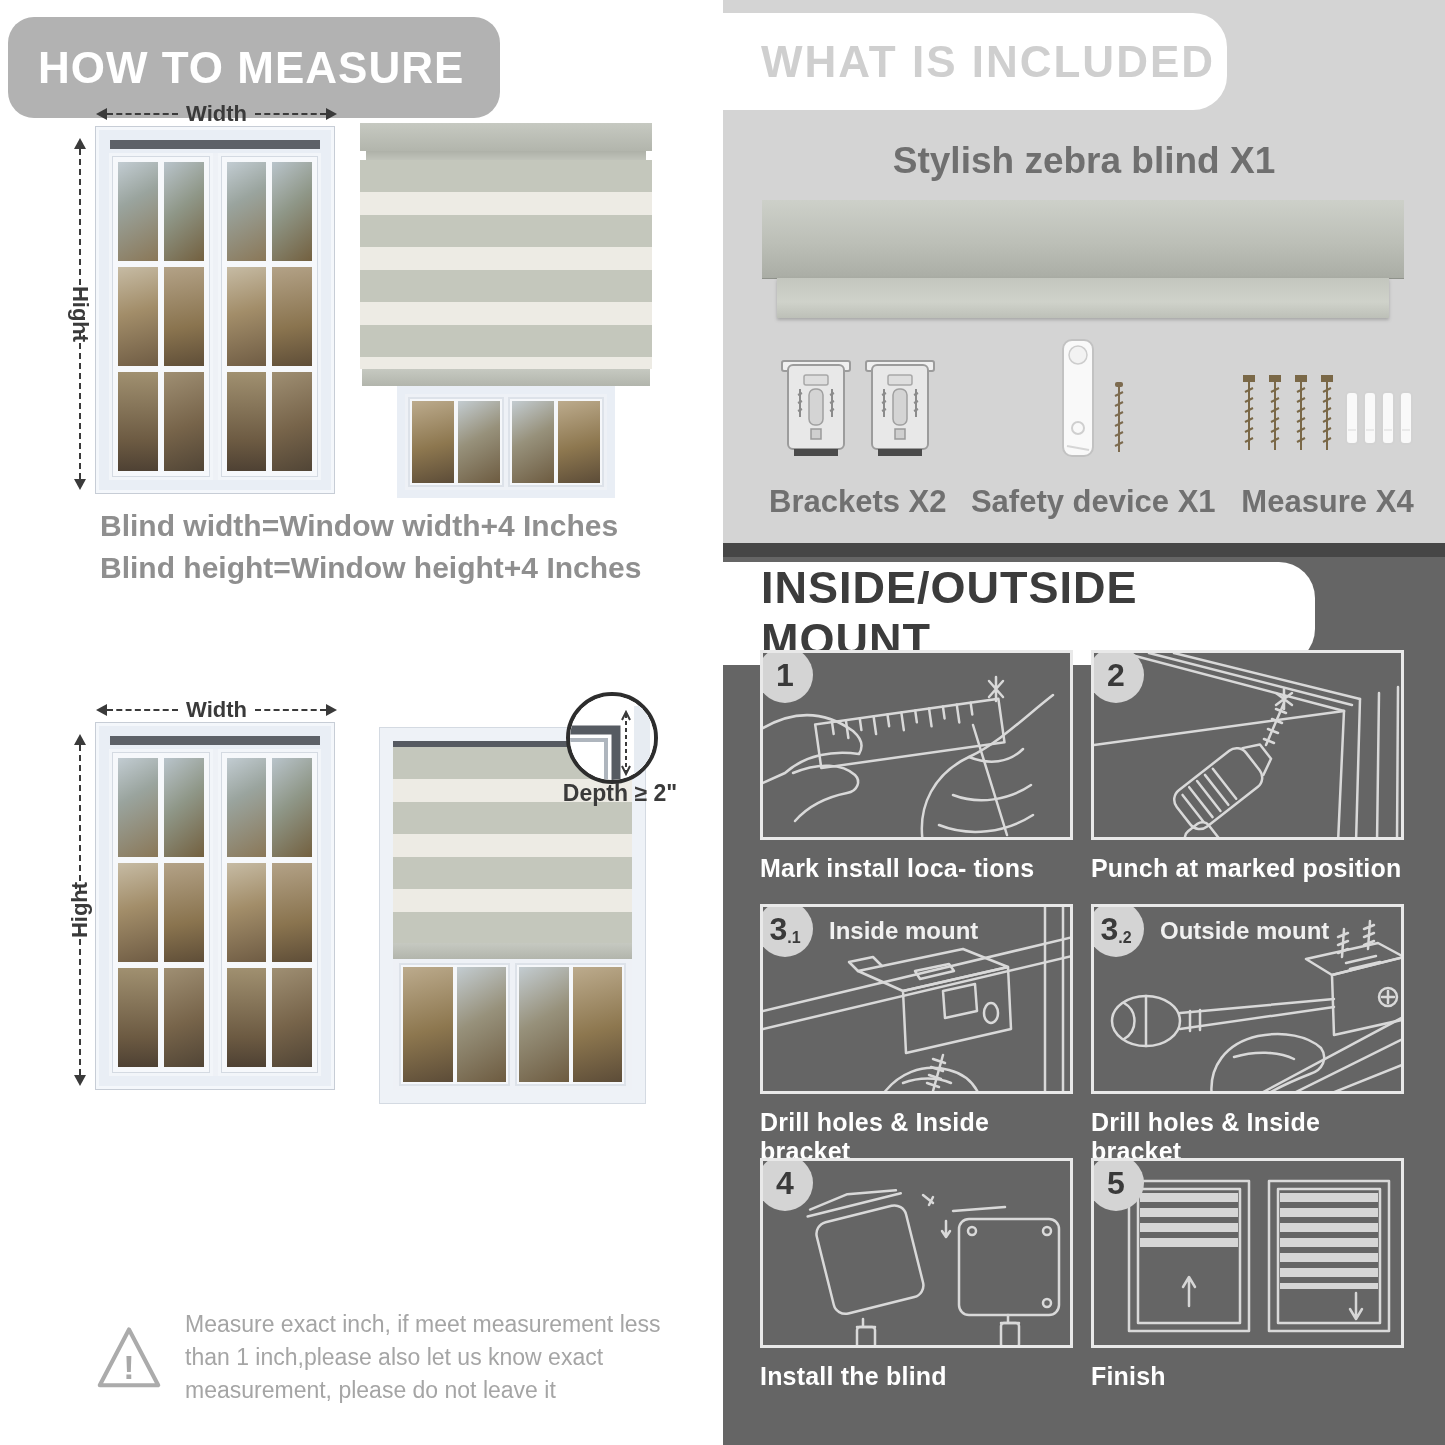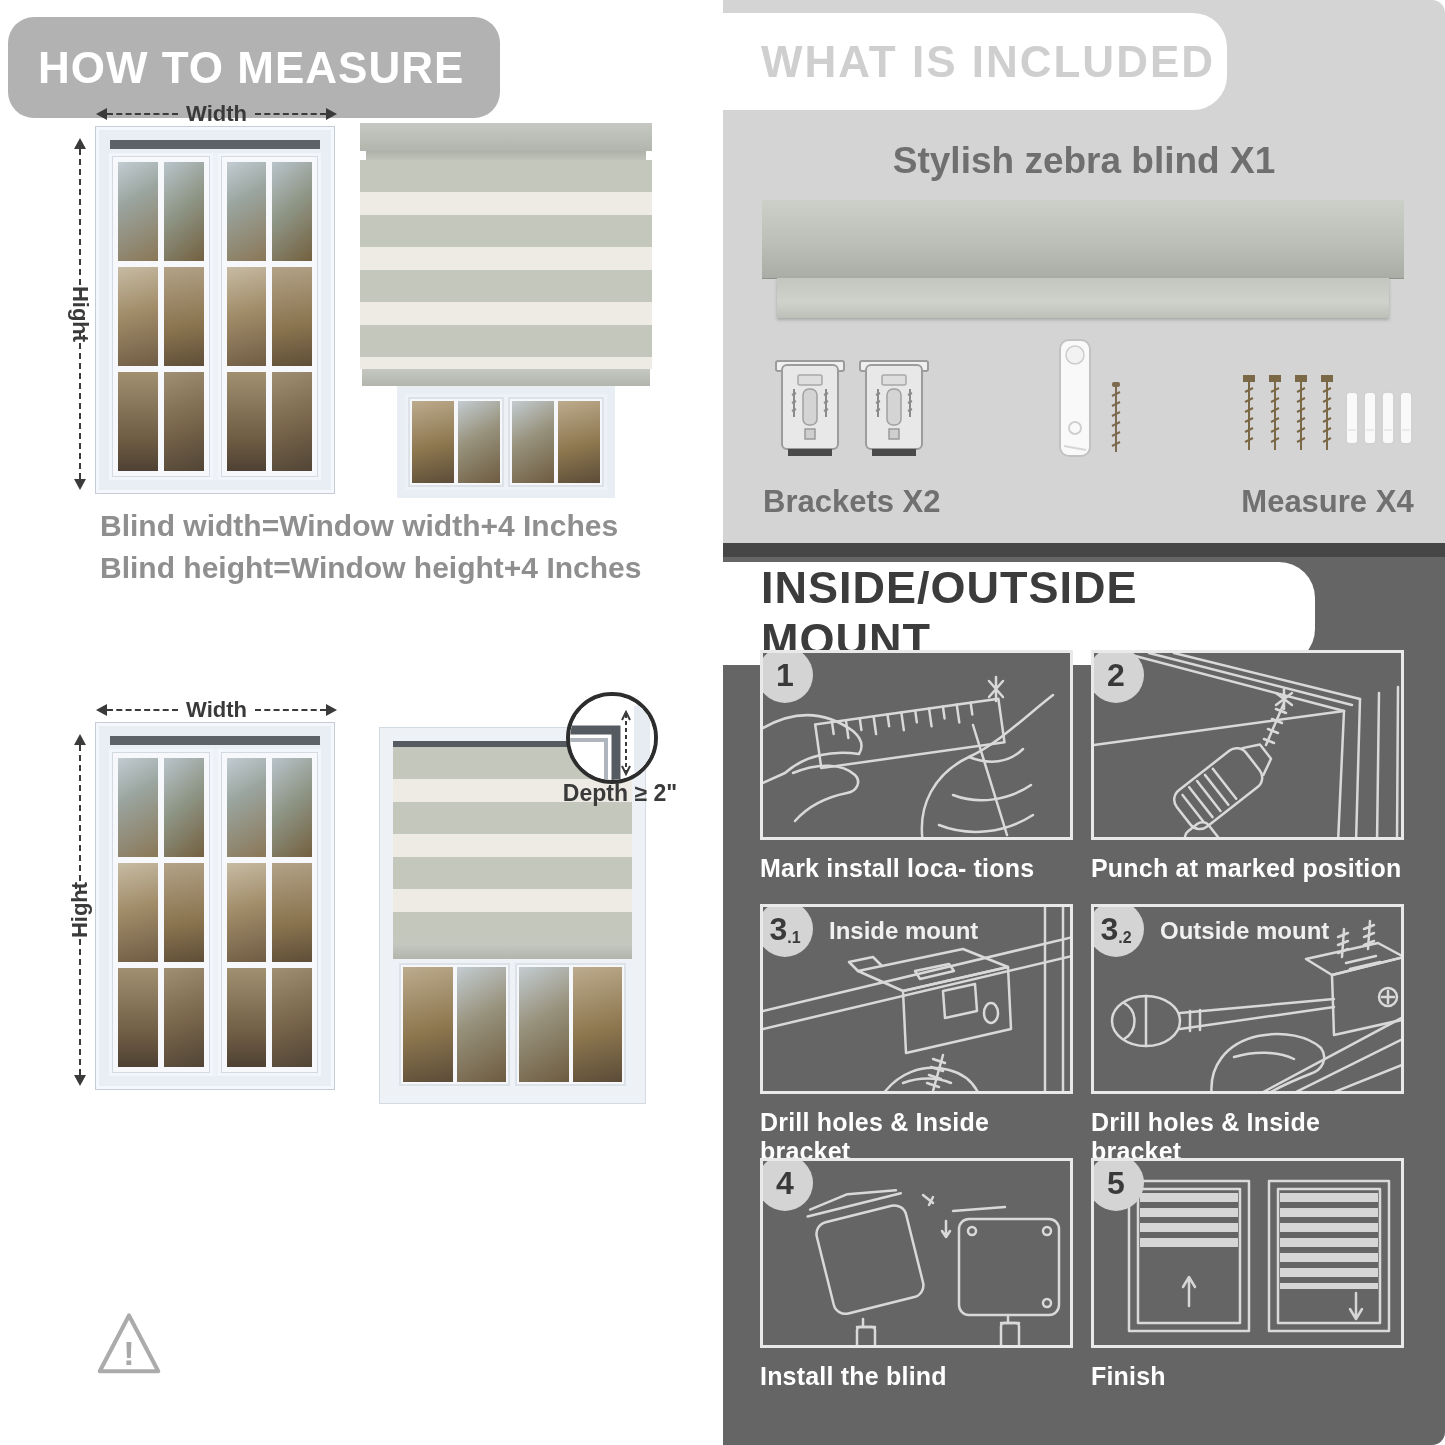--- a/index.html
+++ b/index.html
@@ -1,18 +1,18 @@
 <!DOCTYPE html>
 <html style="--c-left-header-bg: #b2b2b2; --c-left-header-text: #ffffff; --c-title-text: #3e3e3e; --c-body-text: #8f8f8f; --c-warning-text: #a5a5a5; --c-included-bg: #d4d4d4; --c-included-header-text: #cfcfcf; --c-included-label-text: #707070; --c-mount-bg: #656565; --c-mount-topstrip: #464646; --c-mount-header-text: #3c3c3c; --c-caption-text: #ffffff; --c-line-art: #d9d9d9; --c-stripe-gray: #c4c7bc; --c-stripe-light: #edebe4; --c-frame-light: #e9eef5; --c-arrow-dark: #3a3a3a;"><head>
 <meta charset="utf-8">
 <style>
   html,body{margin:0;padding:0;background:#ffffff;}
   *{box-sizing:border-box;}
   body{font-family:"Liberation Sans", sans-serif;}
-  #canvas{position:relative;width:1445px;height:1445px;background:#ffffff;overflow:hidden;border-radius:13px;}
+  #canvas{position:relative;width:1445px;height:1445px;background:#ffffff;overflow:hidden;}
 
   
   .left-header{position:absolute;left:8px;top:17px;width:492px;height:101px;
     background:var(--c-left-header-bg,#b2b2b2);border-radius:26px;display:flex;align-items:center;}
   .left-header span{color:var(--c-left-header-text,#fff);font-size:44px;font-weight:bold;letter-spacing:1px;padding-left:30px;}
 
   .mwin{position:absolute;width:280px;height:420px;}
   .warrow{position:absolute;left:36px;right:3px;top:6px;height:24px;display:flex;align-items:center;}
   .warrow .dline{flex:1;border-top:2px dashed var(--c-arrow-dark,#3a3a3a);}
   .warrow .wlbl{padding:0 8px;font-size:22px;font-weight:bold;color:var(--c-arrow-dark,#3a3a3a);}
@@ -76,21 +76,21 @@
   
   .included{position:absolute;left:723px;top:0;width:722px;height:543px;background:var(--c-included-bg,#d4d4d4);}
   .included .hdr{position:absolute;left:0;top:13px;width:504px;height:97px;background:#ffffff;
     border-radius:0 34px 34px 0;display:flex;align-items:center;}
   .included .hdr span{font-size:44px;font-weight:bold;color:var(--c-included-header-text,#cfcfcf);letter-spacing:2px;padding-left:38px;}
   .product-lbl{position:absolute;left:0;width:100%;top:140px;text-align:center;font-size:37px;font-weight:bold;color:#6f6f6f;}
   .headrail-big{position:absolute;left:39px;top:200px;width:642px;}
   .headrail-big .main{height:78px;background:linear-gradient(180deg,#cdd0c9 0%,#bcbfb7 55%,#aaada5 100%);box-shadow:0 1px 0 #8f928b;}
   .headrail-big .lip{height:40px;margin:0 15px;background:linear-gradient(180deg,#c3c6be 0%,#cfd2ca 60%,#bdc0b8 100%);box-shadow:0 2px 3px rgba(90,90,90,.35);}
   .items-row{position:absolute;left:40px;right:30px;top:330px;display:flex;justify-content:space-between;}
-  .item{display:flex;flex-direction:column;align-items:center;}
+  .item{display:flex;flex-direction:column;align-items:center;margin-left:6px;}
   .item .art{height:130px;display:flex;align-items:flex-end;gap:12px;}
   .item .lbl{margin-top:24px;font-size:31px;font-weight:bold;color:var(--c-included-label-text,#707070);white-space:nowrap;}
 
   
   .mount{position:absolute;left:723px;top:543px;width:794px;height:902px;background:var(--c-mount-bg,#656565);}
   .mount .topstrip{position:absolute;left:0;top:0;width:100%;height:14px;background:var(--c-mount-topstrip,#464646);}
   .mount .hdr{position:absolute;left:0;top:19px;width:592px;height:103px;background:#ffffff;border-radius:0 36px 36px 0;display:flex;align-items:center;}
   .mount .hdr span{font-size:45px;font-weight:bold;color:var(--c-mount-header-text,#3c3c3c);letter-spacing:1px;padding-left:38px;}
   .steps{position:absolute;left:37px;top:107px;width:649px;display:grid;grid-template-columns:313px 313px;column-gap:18px;}
   .step{height:254px;}
@@ -242,20 +242,21 @@
   <div class="depth-lbl">Depth ≥ 2"</div>
 
 
   <div class="warning">
     <div class="warn-icon">
       <svg width="68" height="72" viewBox="0 0 100 104">
         <path d="M50 10 L93 92 L7 92 Z" fill="none" stroke="#ababab" stroke-width="6" stroke-linejoin="round"></path>
       </svg>
       <span class="bang">!</span>
     </div>
+    <div class="warn-text">Measure exact inch, if meet measurement less than 1 inch,please also let us know exact measurement, please do not leave it</div>
   </div>
 
   <div class="included">
     <div class="hdr">
       <span>WHAT IS INCLUDED</span>
     </div>
     <div class="product-lbl">Stylish zebra blind X1</div>
     <div class="headrail-big">
       <div class="main"></div>
       <div class="lip"></div>
@@ -294,20 +295,21 @@
             <rect x="4" y="2" width="30" height="116" rx="9" fill="rgba(255,255,255,0.85)" stroke="#c2c2c2" stroke-width="2"></rect>
             <rect x="10" y="8" width="18" height="18" rx="9" fill="#f2f2f2" stroke="#cdcdcd" stroke-width="1.5"></rect>
             <circle cx="19" cy="90" r="6" fill="none" stroke="#cfcfcf" stroke-width="2"></circle>
             <path d="M8 108 L30 112" stroke="#d6d6d6" stroke-width="2"></path>
           </svg>
           <svg width="16" height="80" viewBox="0 0 16 80">
             <rect x="4" y="2" width="8" height="5" rx="2" fill="#7d6b4f"></rect>
             <path d="M8 7 L8 72 M4 16 L12 12 M4 26 L12 22 M4 36 L12 32 M4 46 L12 42 M4 56 L12 52 M4 66 L12 62" stroke="#7d6b4f" stroke-width="2" fill="none"></path>
           </svg>
         </div>
+        <div class="lbl">Safety device X1</div>
       </div>
 
       <div class="item">
         <div class="art">
           <svg width="175" height="90" viewBox="0 0 175 90">
             <g stroke="#7a6847" stroke-width="2" fill="none">
               <rect x="4" y="6" width="10" height="5" fill="#7a6847"></rect>
               <path d="M9 11 L9 80 M5 22 L13 18 M5 32 L13 28 M5 42 L13 38 M5 52 L13 48 M5 62 L13 58 M5 72 L13 68"></path>
               <rect x="30" y="6" width="10" height="5" fill="#7a6847"></rect>
               <path d="M35 11 L35 80 M31 22 L39 18 M31 32 L39 28 M31 42 L39 38 M31 52 L39 48 M31 62 L39 58 M31 72 L39 68"></path>

